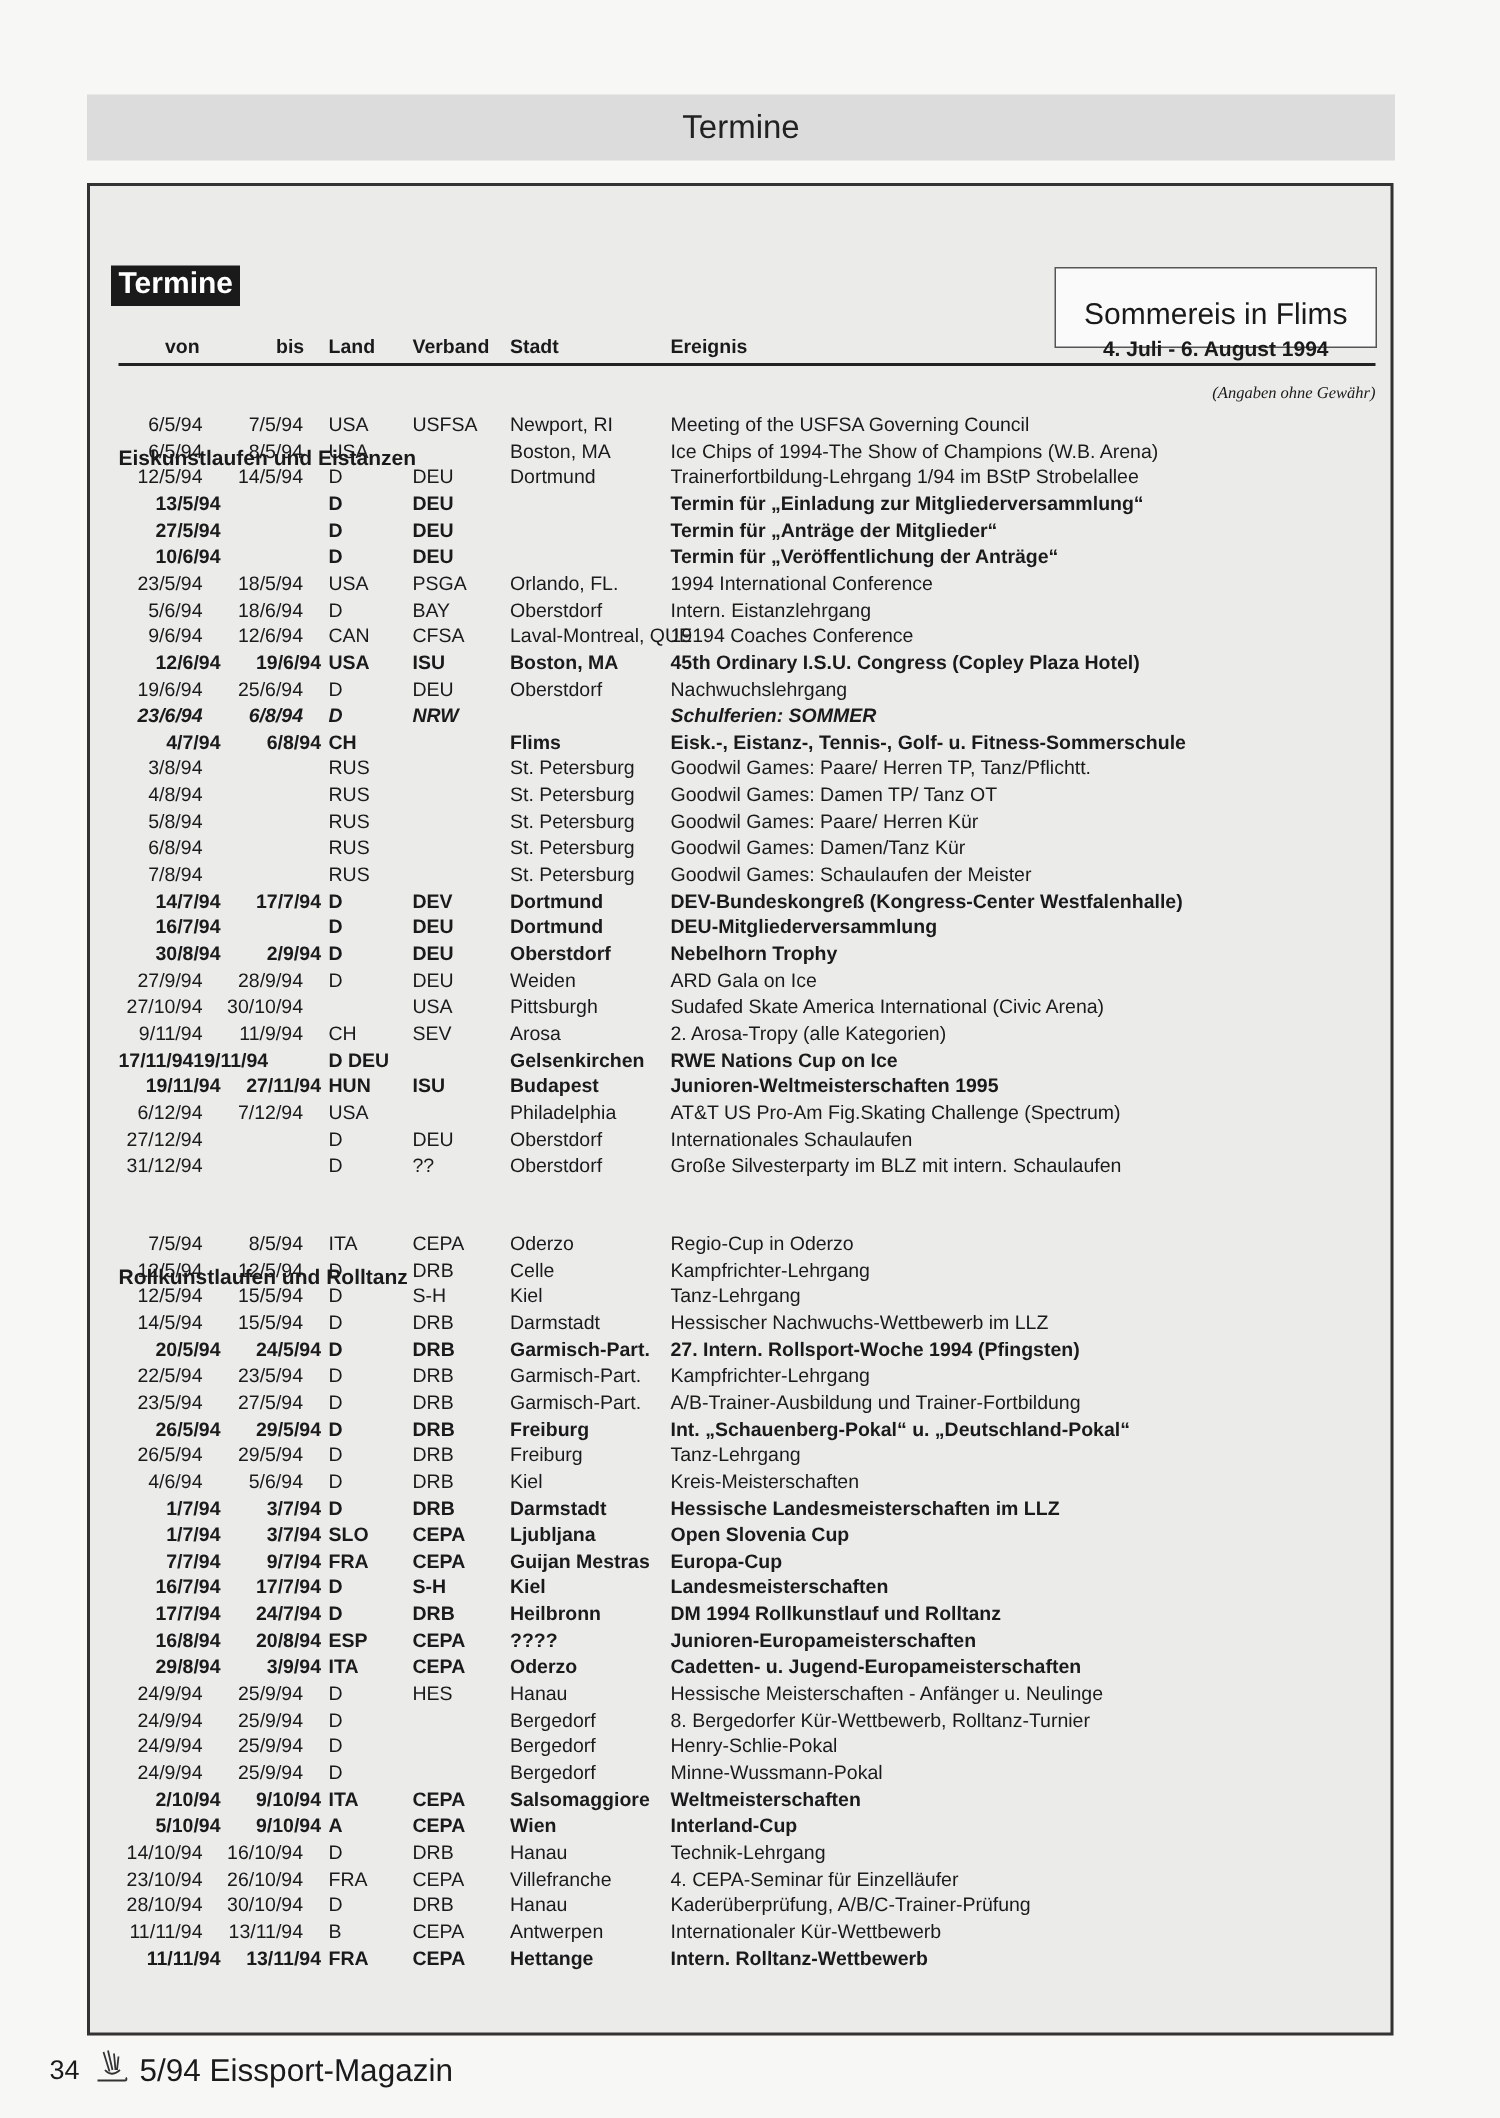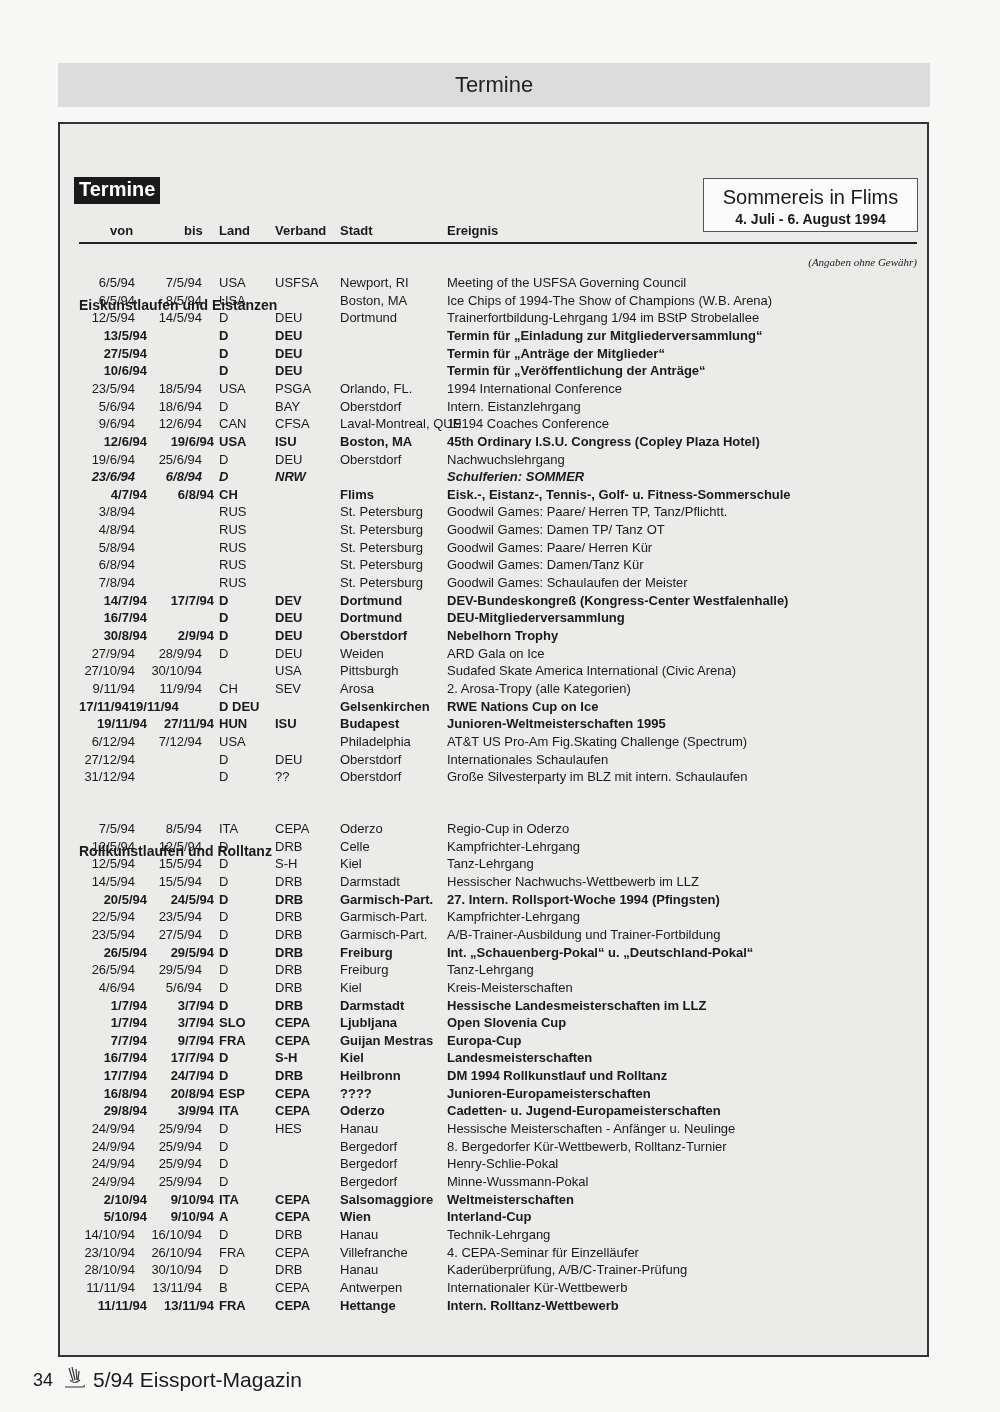--- a/index.html
+++ b/index.html
@@ -2,21 +2,21 @@
 <html><head>
 <meta charset="utf-8">
 <style>
   html,body{margin:0;padding:0;}
   body{width:1000px;height:1412px;background:#f7f7f5;position:relative;overflow:hidden;font-family:"Liberation Sans",sans-serif;color:#1a1a1a;}
   .page-header{position:absolute;left:58px;top:63px;width:872px;height:44px;background:#dcdcdc;display:flex;align-items:center;justify-content:center;}
   .page-header span{font-size:22px;color:#222;}
   .frame{position:absolute;left:58px;top:122px;width:871px;height:1235px;border:2px solid #333;background:#ebebea;box-sizing:border-box;}
   .termine-badge{position:absolute;left:74px;top:177px;background:#1a1a1a;color:#fff;font-weight:bold;font-size:20px;padding:1px 5px 3px 5px;}
   .flims-box{position:absolute;left:703px;top:178px;width:215px;height:54px;border:1px solid #555;background:#fafafa;text-align:center;box-sizing:border-box;}
-  .flims-box .t1{font-size:20px;margin-top:7px;}
+  .flims-box .t1{font-size:20px;margin-top:20px;}
   .flims-box .t2{font-size:14px;font-weight:bold;margin-top:2px;}
   .col-head{position:absolute;top:223px;font-size:13px;font-weight:bold;}
   .head-rule{position:absolute;left:79px;top:242px;width:838px;height:2px;background:#222;}
   .disclaimer{position:absolute;left:700px;top:256px;width:217px;text-align:right;font-family:"Liberation Serif",serif;font-style:italic;font-size:11px;}
   .section-title{position:absolute;left:79px;font-size:14px;font-weight:bold;margin-top:39px;}
   .row{position:absolute;left:0;width:1000px;height:18px;font-size:13px;}
   .row span{position:absolute;white-space:nowrap;top:0;}
   .row .von{right:calc(1000px - 135px);text-align:right;}
   .row .bis{right:calc(1000px - 202px);text-align:right;}
   .row .land{left:219px;}

